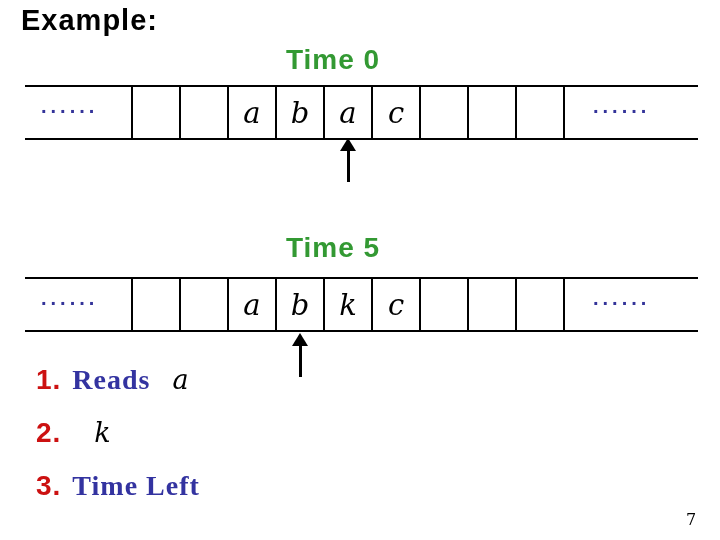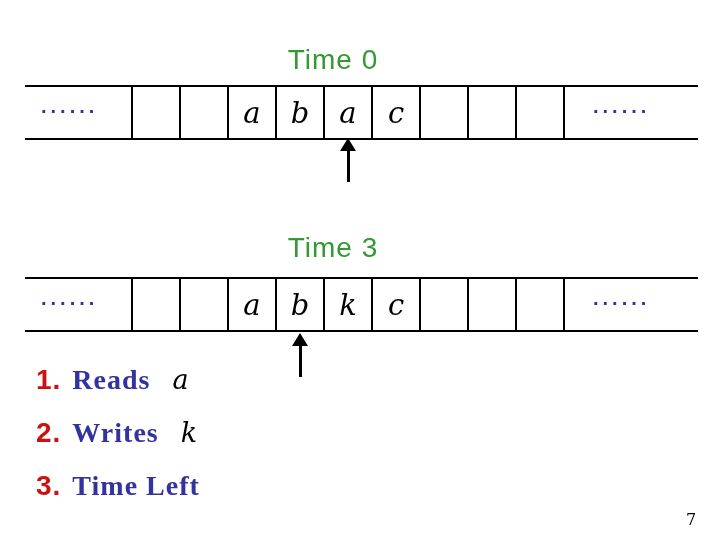--- a/index.html
+++ b/index.html
@@ -4,21 +4,21 @@
 <style>
   html,body { margin:0; padding:0; }
   body { width:720px; height:540px; background:#ffffff; overflow:hidden;
          font-family:"Liberation Sans", sans-serif; }
   .slide { position:relative; width:720px; height:540px; background:#fff; }
 
   .title { position:absolute; left:21px; top:4px; font-size:29px; font-weight:bold;
            letter-spacing:1px; color:#000; }
 
   .time-label { position:absolute; left:333px; transform:translateX(-50%);
-                font-size:28px; font-weight:normal; letter-spacing:1px; color:#339933; }
+                font-size:28px; font-weight:bold; letter-spacing:1px; color:#339933; }
 
   
   .tape { position:absolute; left:25px; width:673px; height:55px; box-sizing:border-box;
           border-top:2px solid #000; border-bottom:2px solid #000; }
   .divider { position:absolute; top:0; bottom:0; width:2px; background:#000; }
   .cell-letter { position:absolute; top:50%; transform:translate(-50%,-50%);
                  font-family:"DejaVu Serif","Liberation Serif",serif; font-style:italic;
                  font-size:29px; line-height:1; color:#000; }
   .dots { position:absolute; top:2px; height:34px; line-height:34px; font-size:20px;
           font-weight:bold; letter-spacing:4px; color:#333399; }
@@ -42,20 +42,21 @@
                   font-style:italic; font-size:27px; margin-left:22px; }
 
   .page-number { position:absolute; left:686px; top:510px; font-size:16px;
                  font-family:"DejaVu Serif","Liberation Serif",serif; color:#000; }
 </style>
 </head>
 <body>
 
 <div class="slide">
 
+  <div class="title">Example:</div>
 
   <div class="time-label" style="top:44px">Time 0</div>
 
   <div class="tape" style="top:85px">
     <span class="dots left">......</span>
     <span class="dots right">......</span>
 
     <div class="divider" style="left:106px"></div>
     <div class="divider" style="left:154px"></div>
     <div class="divider" style="left:202px"></div>
@@ -76,21 +77,21 @@
     <span class="cell-letter" style="left:419px"></span>
     <span class="cell-letter" style="left:467px"></span>
     <span class="cell-letter" style="left:515px"></span>
   </div>
 
   <div class="head-arrow" style="left:340px; top:138px">
     <div class="arrow-head"></div>
     <div class="arrow-line"></div>
   </div>
 
-  <div class="time-label" style="top:232px">Time 3</div>
+  <div class="time-label" style="top:232px">Time 5</div>
 
   <div class="tape" style="top:277px">
     <span class="dots left">......</span>
     <span class="dots right">......</span>
 
     <div class="divider" style="left:106px"></div>
     <div class="divider" style="left:154px"></div>
     <div class="divider" style="left:202px"></div>
     <div class="divider" style="left:250px"></div>
     <div class="divider" style="left:298px"></div>
@@ -117,21 +118,20 @@
   </div>
 
   <div class="steps">
     <div class="step">
       <span class="num">1.</span>
       <span class="action">Reads</span>
       <span class="symbol">a</span>
     </div>
     <div class="step">
       <span class="num">2.</span>
-      <span class="action">Writes</span>
       <span class="symbol">k</span>
     </div>
     <div class="step">
       <span class="num">3.</span>
       <span class="action">Time Left</span>
       <span class="symbol"></span>
     </div>
   </div>
 
   <div class="page-number">7</div>

